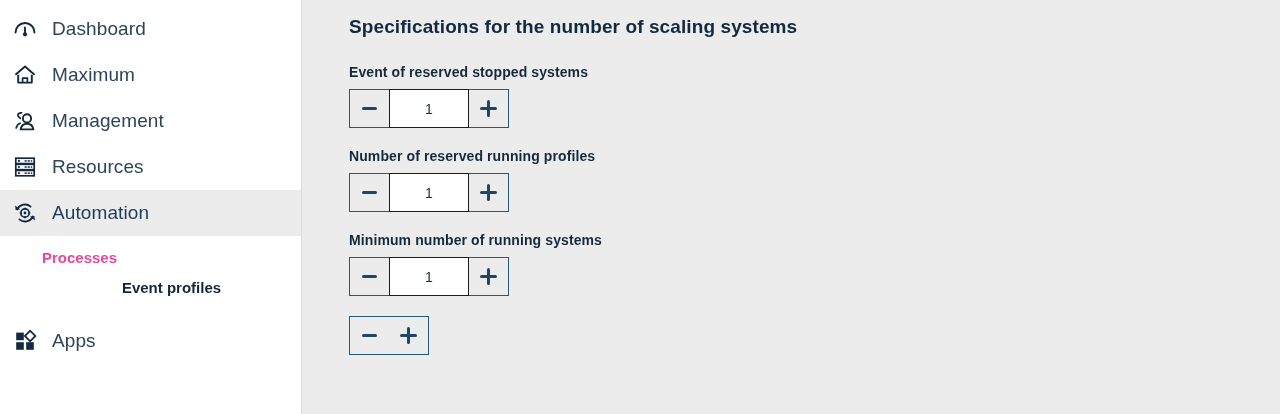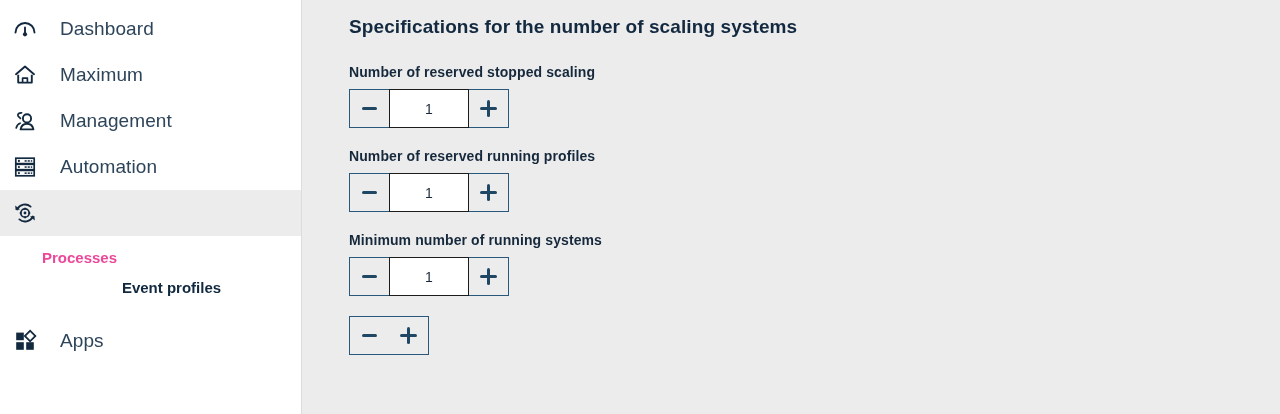--- a/index.html
+++ b/index.html
@@ -33,21 +33,20 @@
     padding-top: 2px;
   }
 
   .nav-item {
     display: flex;
     align-items: center;
     height: 46px;
     padding-left: 8px;
     cursor: pointer;
     user-select: none;
-    gap: 8px;
   }
   .nav-item.active {
     background: #ececec;
   }
   .nav-icon {
     width: 34px;
     height: 34px;
     flex: 0 0 34px;
     display: flex;
     align-items: center;
@@ -233,38 +232,39 @@
           <rect x="15.7" y="6.2" width="2.1" height="1.5" fill="#13293f"></rect>
           <rect x="18.8" y="6.2" width="1.4" height="1.5" fill="#13293f"></rect>
           <rect x="12.6" y="12.3" width="2.1" height="1.5" fill="#13293f"></rect>
           <rect x="15.7" y="12.3" width="2.1" height="1.5" fill="#13293f"></rect>
           <rect x="18.8" y="12.3" width="1.4" height="1.5" fill="#13293f"></rect>
           <rect x="12.6" y="18.4" width="2.1" height="1.5" fill="#13293f"></rect>
           <rect x="15.7" y="18.4" width="2.1" height="1.5" fill="#13293f"></rect>
           <rect x="18.8" y="18.4" width="1.4" height="1.5" fill="#13293f"></rect>
         </svg>
       </span>
-      <span class="nav-label">Automation</span>
+      <span class="nav-label">Resources</span>
     </div>
 
     <div class="nav-item active">
       <span class="nav-icon">
         <svg width="26" height="26" viewBox="0 0 26 26" fill="none">
           <path d="M5.2 9.4 A8.6 8.6 0 0 1 18.6 6.6" stroke="#13293f" stroke-width="1.9" fill="none" stroke-linecap="round"></path>
           <path d="M20.8 16.6 A8.6 8.6 0 0 1 7.4 19.4" stroke="#13293f" stroke-width="1.9" fill="none" stroke-linecap="round"></path>
           <path d="M3.2 5.6 L3.6 10 L8 9.6 Z" fill="#13293f"></path>
           <path d="M22.8 20.4 L22.4 16 L18 16.4 Z" fill="#13293f"></path>
           <circle cx="13" cy="13" r="4.2" stroke="#13293f" stroke-width="1.7" fill="none"></circle>
           <circle cx="13" cy="13" r="1.4" fill="#13293f"></circle>
           <rect x="12.3" y="7.7" width="1.5" height="2" fill="#13293f"></rect>
           <rect x="12.3" y="16.3" width="1.5" height="2" fill="#13293f"></rect>
           <rect x="7.7" y="12.3" width="2" height="1.5" fill="#13293f"></rect>
           <rect x="16.3" y="12.3" width="2" height="1.5" fill="#13293f"></rect>
         </svg>
       </span>
+      <span class="nav-label">Automation</span>
     </div>
 
     <div class="spacer-sub-top"></div>
 
     <div class="sub-item link">
       <span>Processes</span>
     </div>
     <div class="sub-item current">
       <span>Event profiles</span>
     </div>
@@ -283,21 +283,21 @@
       <span class="nav-label">Apps</span>
     </div>
 
   </nav>
 
   <main class="main">
 
     <h1 class="page-title">Specifications for the number of scaling systems</h1>
 
     <div class="field-group">
-      <div class="field-label">Number of reserved stopped scaling</div>
+      <div class="field-label">Event of reserved stopped systems</div>
       <div class="stepper">
         <button class="step-btn minus">
           <span class="glyph-minus"></span>
         </button>
         <input class="step-value" type="text" value="1" style="">
         <button class="step-btn plus">
           <span class="glyph-plus"></span>
         </button>
       </div>
     </div>

